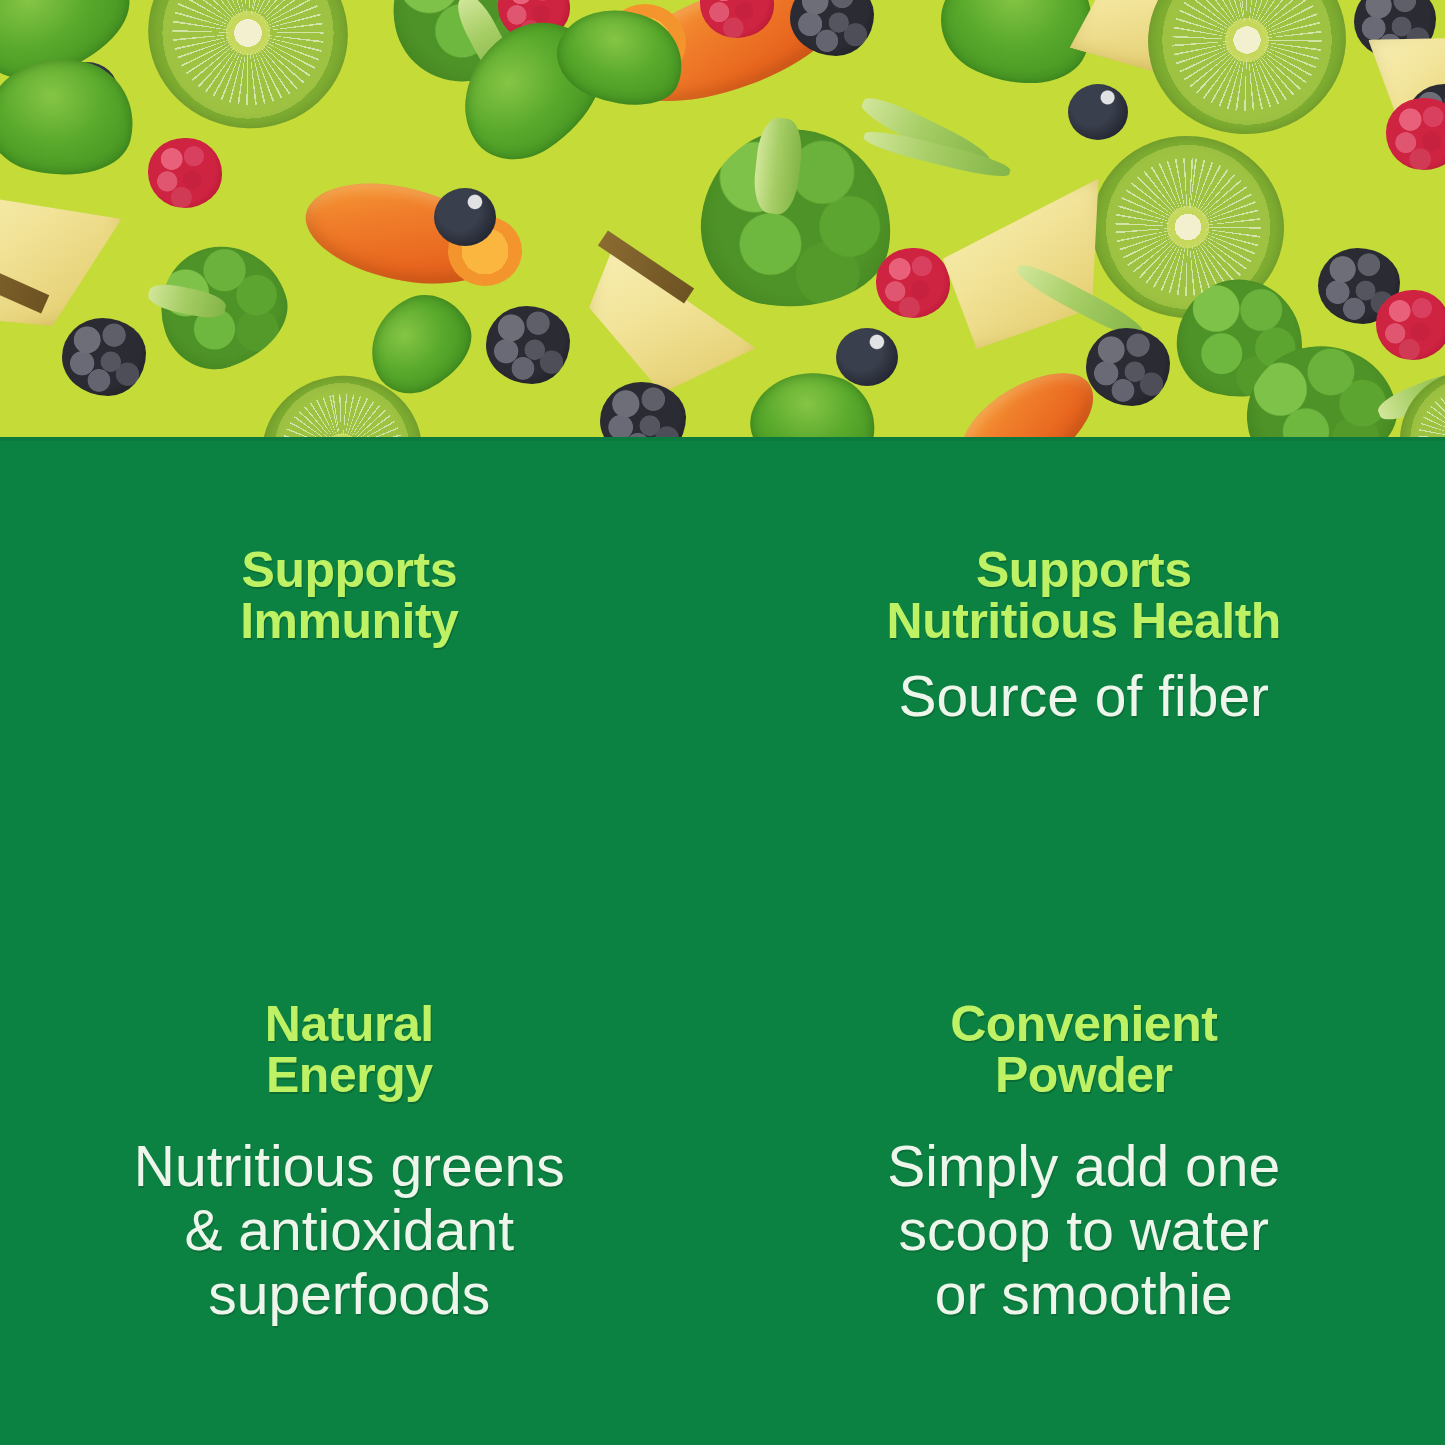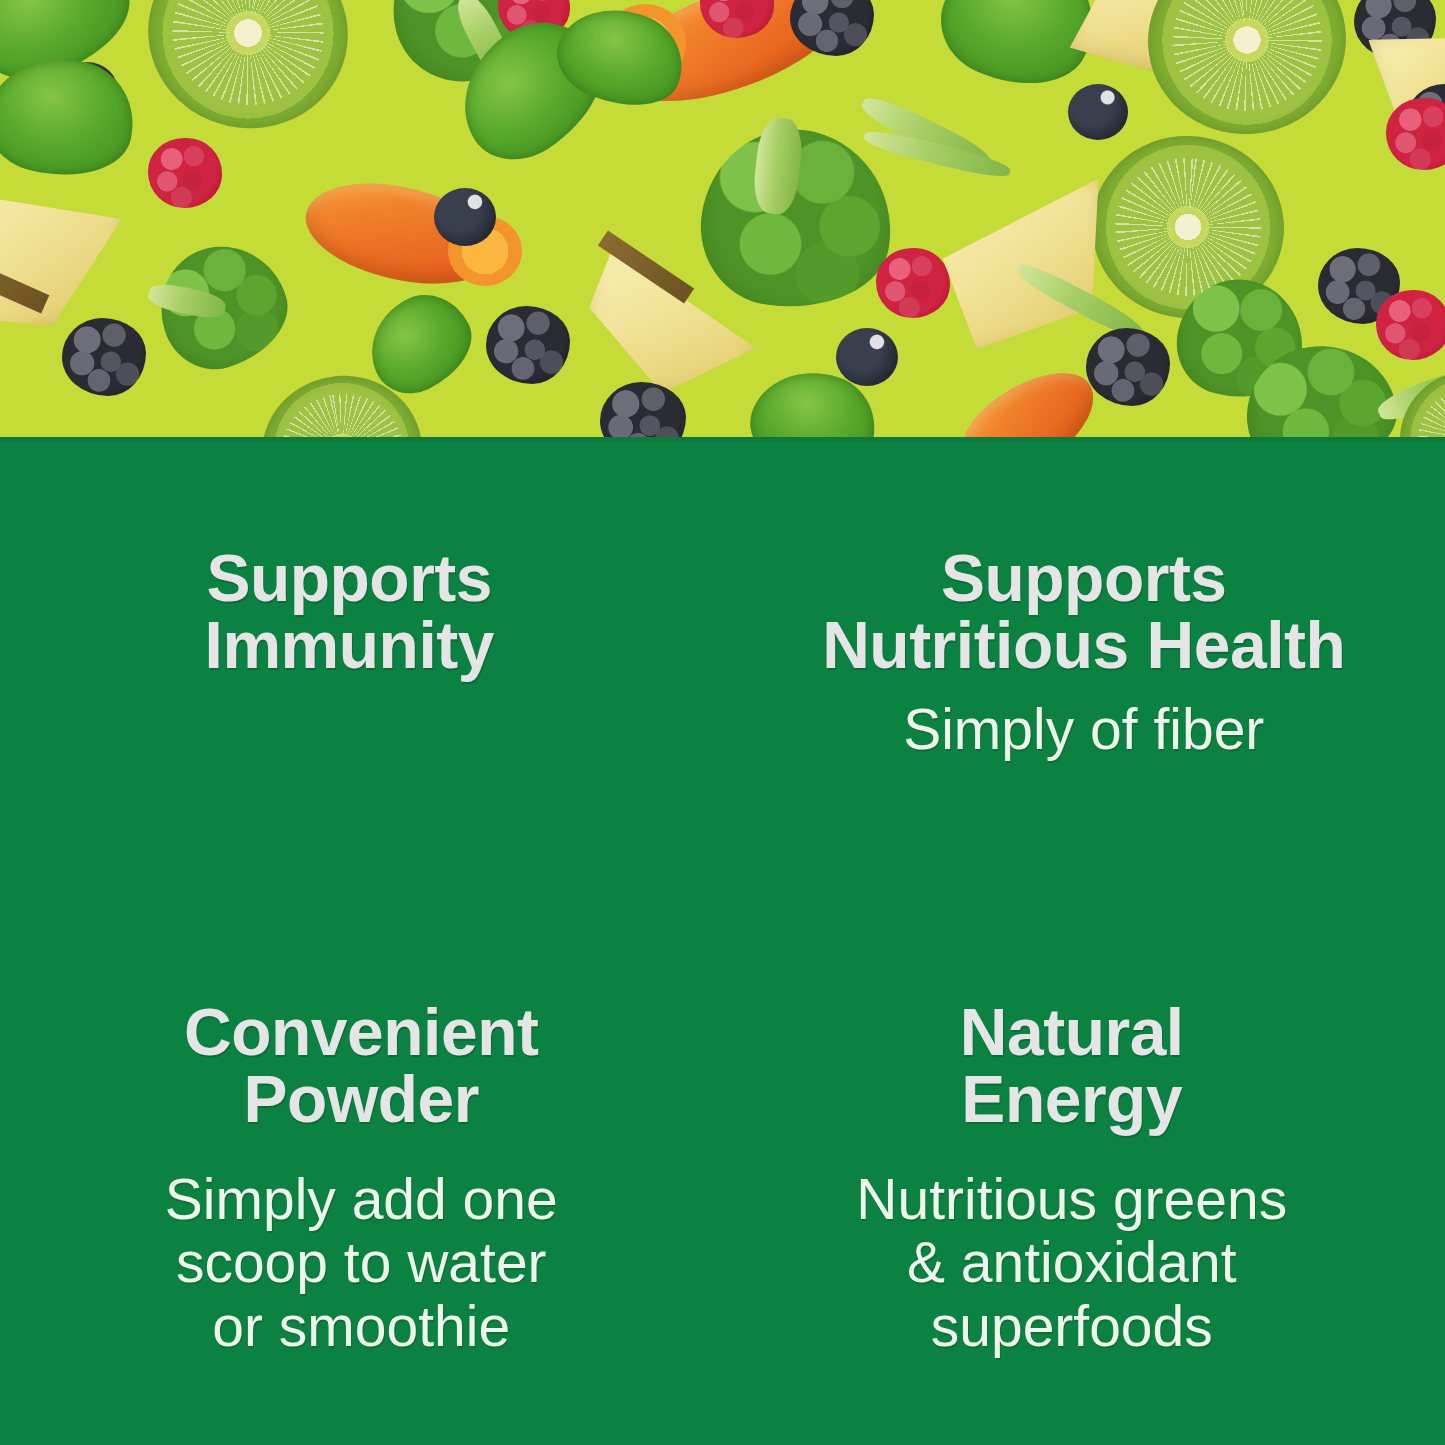--- a/index.html
+++ b/index.html
@@ -166,23 +166,23 @@
     justify-content: flex-start;
     text-align: center;
     box-sizing: border-box;
   }
   .cell-tl { padding: 108px 96px 0 72px; }
   .cell-tr { padding: 108px 58px 0 58px; }
   .cell-bl { padding: 58px 96px 0 72px; }
   .cell-br { padding: 58px 72px 0 72px; }
 
   .headline {
-    color: #e5e5e5;
+    color: #bef264;
     font-weight: bold;
-    font-size: 66px;
+    font-size: 50px;
     line-height: 1.02;
     letter-spacing: -0.5px;
     margin: 0;
     text-shadow: 1px 2px 0 rgba(10,90,45,0.55);
   }
 
   .subline {
     color: #EEF6EC;
     font-weight: normal;
     font-size: 57px;
@@ -272,43 +272,43 @@
           <span>Immunity</span>
         </div>
       </div>
 
       <div class="cell cell-tr">
         <div class="headline">
           <span>Supports</span><br>
           <span>Nutritious Health</span>
         </div>
         <div class="subline">
-          <span>Simply of fiber</span>
+          <span>Source of fiber</span>
+        </div>
+      </div>
+
+      <div class="cell cell-bl">
+        <div class="headline">
+          <span>Natural</span><br>
+          <span>Energy</span>
+        </div>
+        <div class="subline">
+          <span>Nutritious greens</span><br>
+          <span>&amp; antioxidant</span><br>
+          <span>superfoods</span>
         </div>
       </div>
 
       <div class="cell cell-br">
         <div class="headline">
           <span>Convenient</span><br>
           <span>Powder</span>
         </div>
         <div class="subline">
           <span>Simply add one</span><br>
           <span>scoop to water</span><br>
           <span>or smoothie</span>
         </div>
       </div>
 
-      <div class="cell cell-bl">
-        <div class="headline">
-          <span>Natural</span><br>
-          <span>Energy</span>
-        </div>
-        <div class="subline">
-          <span>Nutritious greens</span><br>
-          <span>&amp; antioxidant</span><br>
-          <span>superfoods</span>
-        </div>
-      </div>
-
     </div>
   </div>
 </div>
 
 </body></html>

